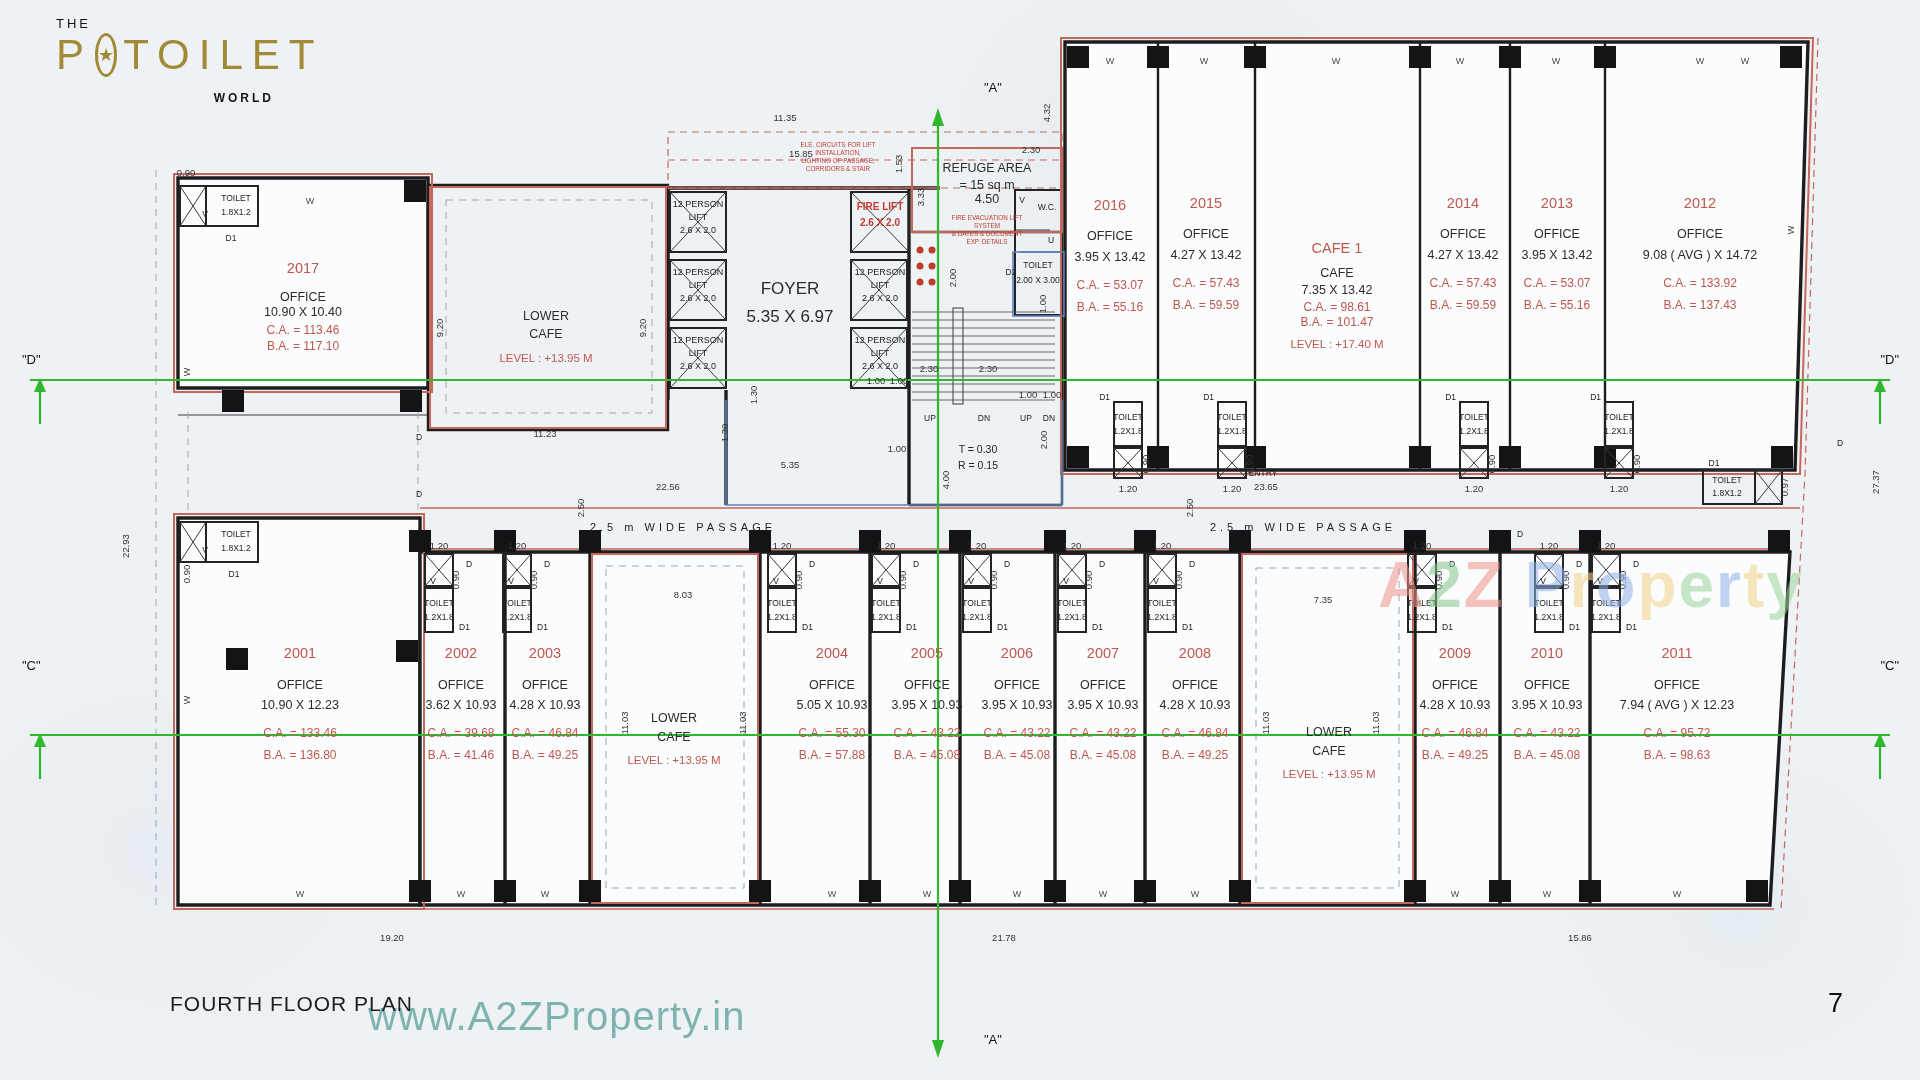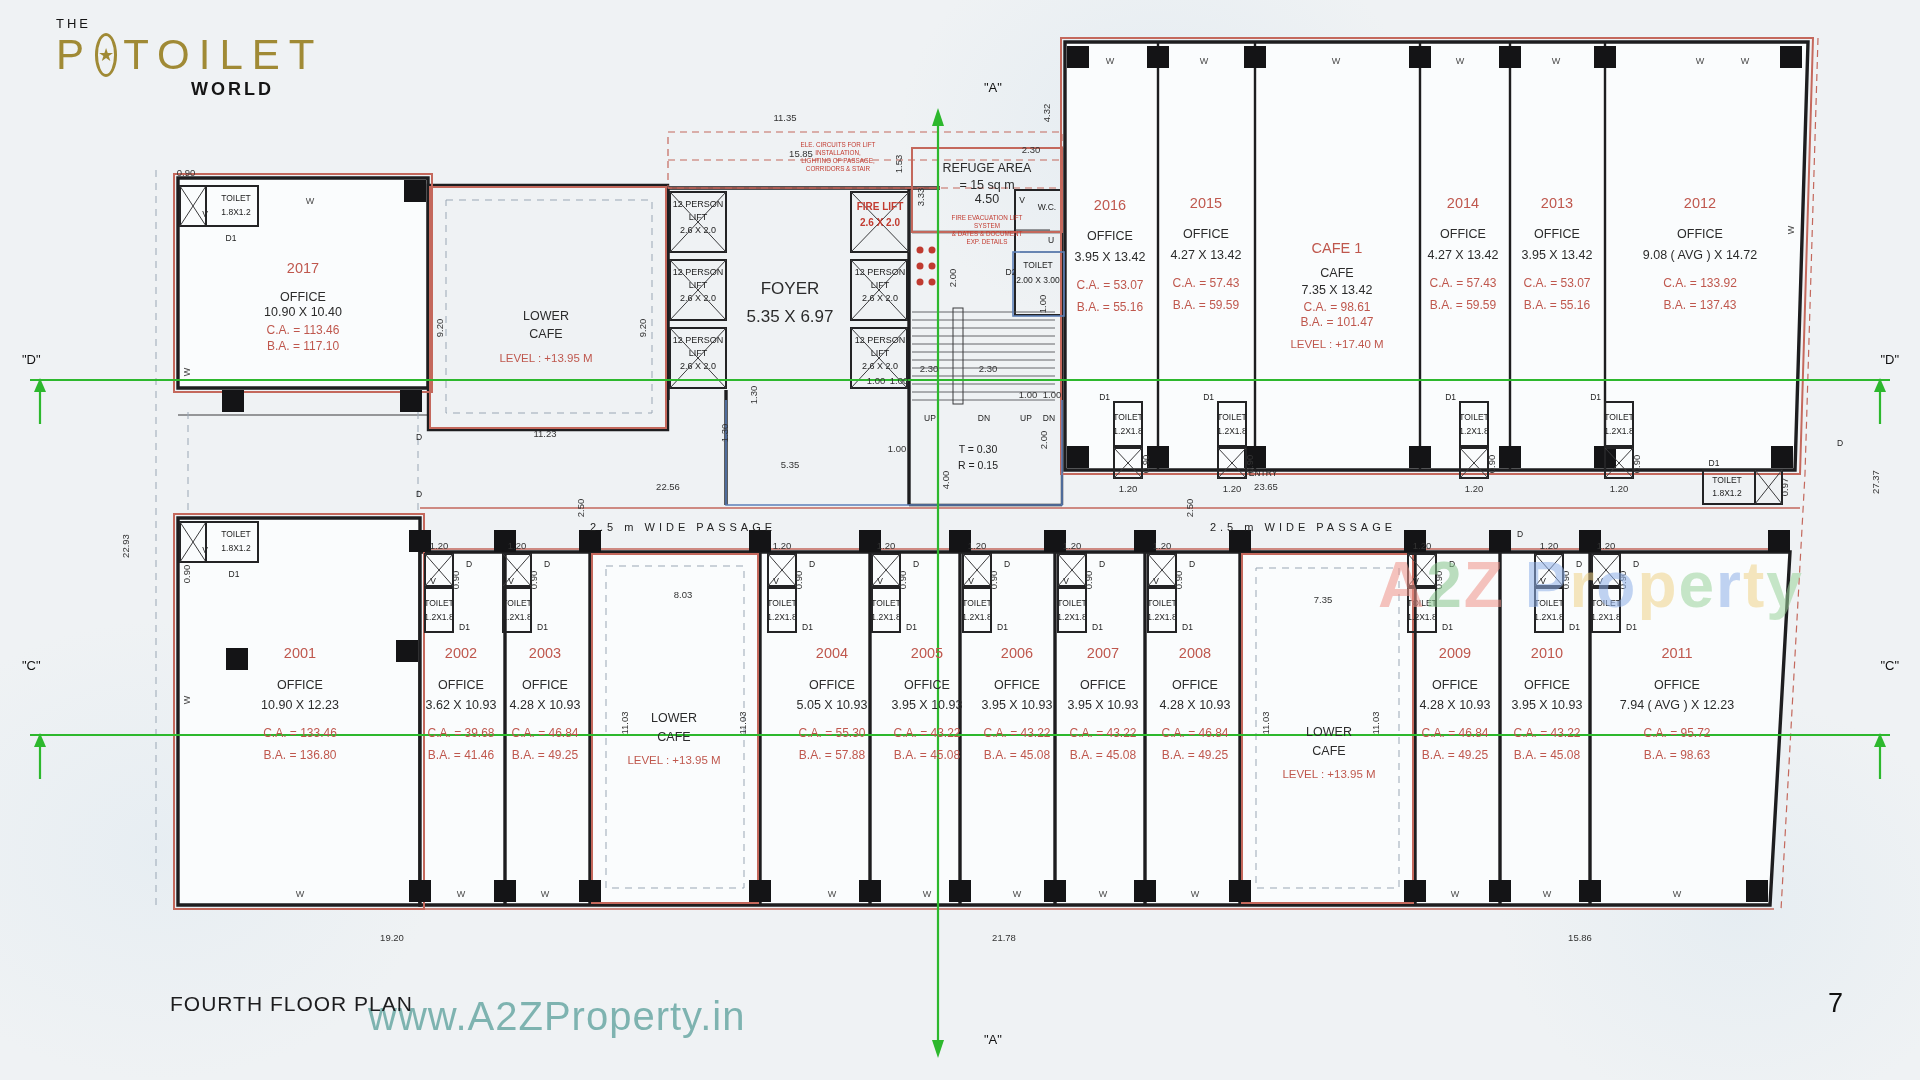--- a/index.html
+++ b/index.html
@@ -39,22 +39,22 @@
   .t-marker{font-size:13px;fill:#111;}
   .t-stair{font-size:10.5px;fill:#222;}
   
   #logo{position:absolute;left:56px;top:16px;z-index:3;width:230px;}
   #logo .the{font-size:13px;font-weight:normal;letter-spacing:3px;color:#151515;}
   #logo .row{display:flex;align-items:center;margin-top:2px;}
   #logo .glyphs{font-size:42px;letter-spacing:9px;color:#a08a35;font-weight:500;line-height:1;}
   #logo .emblem{width:38px;height:38px;border:3px solid #a08a35;border-radius:50%;
         display:flex;align-items:center;justify-content:center;margin:0 6px 0 2px;}
   #logo .emblem .star{color:#a08a35;font-size:18px;line-height:1;}
-  #logo .world{font-size:18px;font-weight:bold;letter-spacing:3px;color:#151515;
-        text-align:right;width:218px;margin-top:2px;}
+  #logo .world{font-size:12px;font-weight:bold;letter-spacing:3px;color:#151515;
+        text-align:right;width:218px;margin-top:14px;}
   #floor-title{position:absolute;left:170px;top:992px;font-size:21px;letter-spacing:1px;
         color:#1d1d1f;z-index:3;}
   #wm-url{position:absolute;left:368px;top:994px;font-size:40px;color:#0f766e;opacity:.5;
         letter-spacing:1px;z-index:2;}
   #wm-brand{position:absolute;left:1378px;top:548px;font-size:64px;font-weight:bold;
         opacity:.55;z-index:2;letter-spacing:2px;white-space:pre;}
   #page-num{position:absolute;left:1828px;top:988px;font-size:27px;color:#111;z-index:3;}
 </style>
 </head>
 <body>

